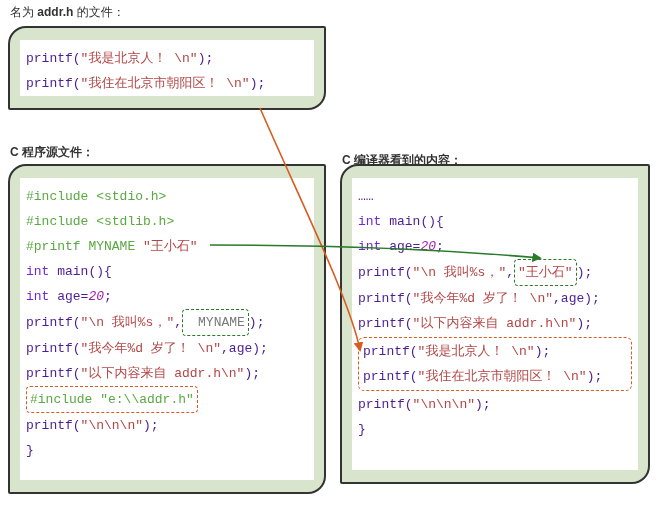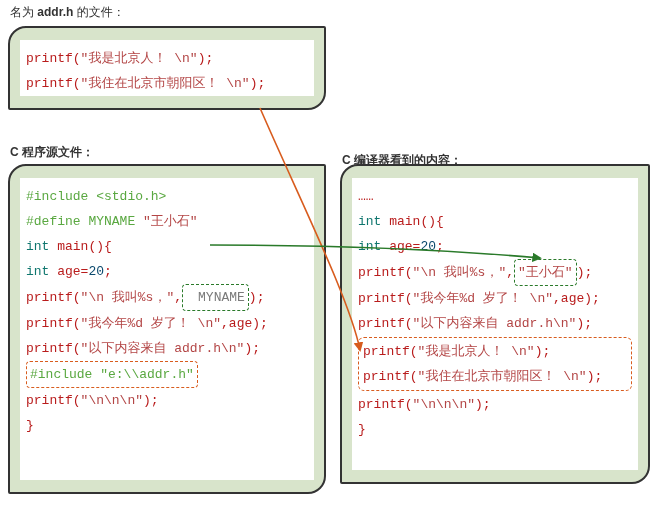--- a/index.html
+++ b/index.html
@@ -58,23 +58,23 @@
     font-size: 13px;
     line-height: 25px;
     padding: 6px 6px;
     color: #4a4a4a;
     height: 100%;
     overflow: hidden;
     position: relative;
   }
   .kw-dir { color: #5aa841; }
   .kw-str { color: #b34545; }
-  .kw-type { color: #0f766e; }
-  .kw-num { color: #0c4a6e; }
-  .kw-plain { color: #b91c1c; }
+  .kw-type { color: #6d28d9; }
+  .kw-num { color: #a21caf; font-style: italic; }
+  .kw-plain { color: #4c1d95; }
   .kw-gray { color: #7a7a7a; padding-left: 12px; }
   .hl-green {
     border: 1.5px dashed #2a7a2a;
     border-radius: 4px;
     padding: 0 3px;
     display: inline-block;
   }
   .hl-orange {
     border: 1.5px dashed #d85c1e;
     border-radius: 4px;
@@ -110,21 +110,22 @@
 <div class="panel panel-addr">
   <div class="code">
     <div class="codeline"><span class="kw-plain">printf(</span><span class="kw-str">"我是北京人！ \n"</span><span class="kw-plain">);</span></div>
     <div class="codeline"><span class="kw-plain">printf(</span><span class="kw-str">"我住在北京市朝阳区！ \n"</span><span class="kw-plain">);</span></div>
   </div>
 </div>
 
 <div class="panel panel-src">
   <div class="code">
     <div class="codeline"><span class="kw-dir">#include &lt;stdio.h&gt;</span></div>
-    <div class="codeline"><span class="kw-dir">#define MYNAME </span><span class="kw-str">"王小石"</span></div>
+    <div class="codeline"><span class="kw-dir">#include &lt;stdlib.h&gt;</span></div>
+    <div class="codeline"><span class="kw-dir">#printf MYNAME </span><span class="kw-str">"王小石"</span></div>
     <div class="codeline"><span class="kw-type">int</span><span class="kw-plain"> main(){</span></div>
     <div class="codeline"><span class="kw-type">int</span><span class="kw-plain"> age=</span><span class="kw-num">20</span><span class="kw-plain">;</span></div>
     <div class="codeline"><span class="kw-plain">printf(</span><span class="kw-str">"\n 我叫%s，"</span><span class="kw-plain">,</span><span class="hl-green"><span class="kw-gray">MYNAME</span></span><span class="kw-plain">);</span></div>
     <div class="codeline"><span class="kw-plain">printf(</span><span class="kw-str">"我今年%d 岁了！ \n"</span><span class="kw-plain">,age);</span></div>
     <div class="codeline"><span class="kw-plain">printf(</span><span class="kw-str">"以下内容来自 addr.h\n"</span><span class="kw-plain">);</span></div>
     <div class="codeline"><span class="hl-orange"><span class="kw-dir">#include "e:\\addr.h"</span></span></div>
     <div class="codeline"><span class="kw-plain">printf(</span><span class="kw-str">"\n\n\n"</span><span class="kw-plain">);</span></div>
     <div class="codeline"><span class="kw-plain">}</span></div>
   </div>
 </div>

